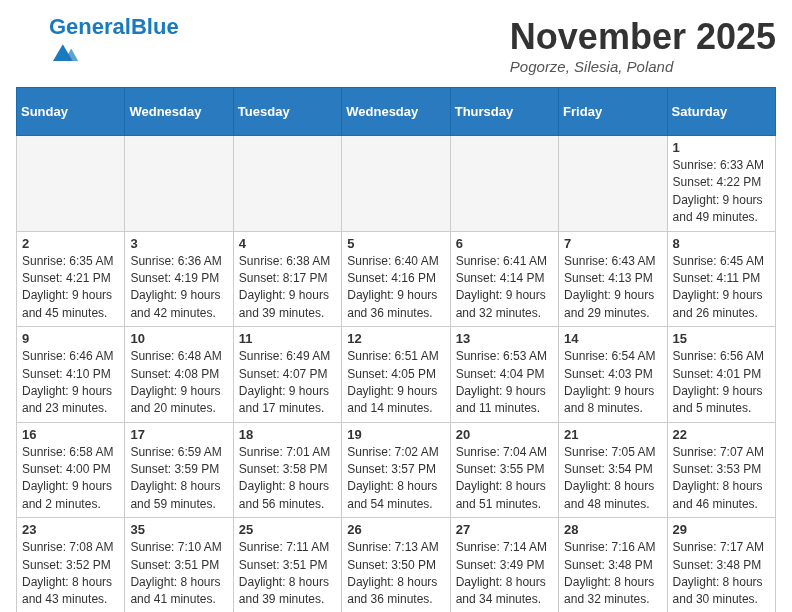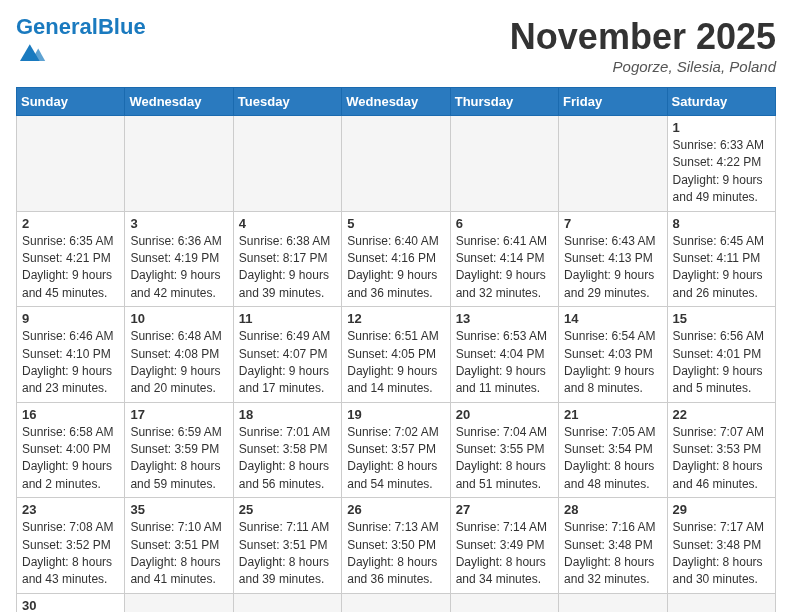--- a/index.html
+++ b/index.html
@@ -12,37 +12,37 @@
     }
     .header {
       display: flex;
       justify-content: space-between;
       align-items: flex-start;
       margin-bottom: 12px;
     }
     .logo {
       display: flex;
       align-items: center;
+      margin-left: 33px;
     }
     .logo-text {
       font-size: 22px;
       font-weight: bold;
       color: #333;
       line-height: 1;
     }
     .logo-text span {
       color: #1a7abf;
     }
     .logo-icon {
       width: 28px;
       height: 28px;
       margin-left: 4px;
     }
     .title-section {
-      text-align: right;
     }
     .month-title {
       font-size: 36px;
       font-weight: bold;
       color: #333;
     }
     .location {
       font-size: 15px;
       color: #555;
       font-style: italic;
@@ -50,21 +50,21 @@
     .calendar {
       width: 100%;
       border-collapse: collapse;
       border: 1px solid #ccc;
     }
     .calendar th {
       background-color: #2a7abf;
       color: #fff;
       font-size: 13px;
       font-weight: bold;
-      padding: 6px 4px;
+      padding: 16px 4px;
       border: 1px solid #1a6aaf;
       text-align: left;
     }
     .calendar td {
       border: 1px solid #ccc;
       vertical-align: top;
       padding: 4px 5px;
       width: calc(100% / 7);
       height: 82px;
       font-size: 10.5px;

